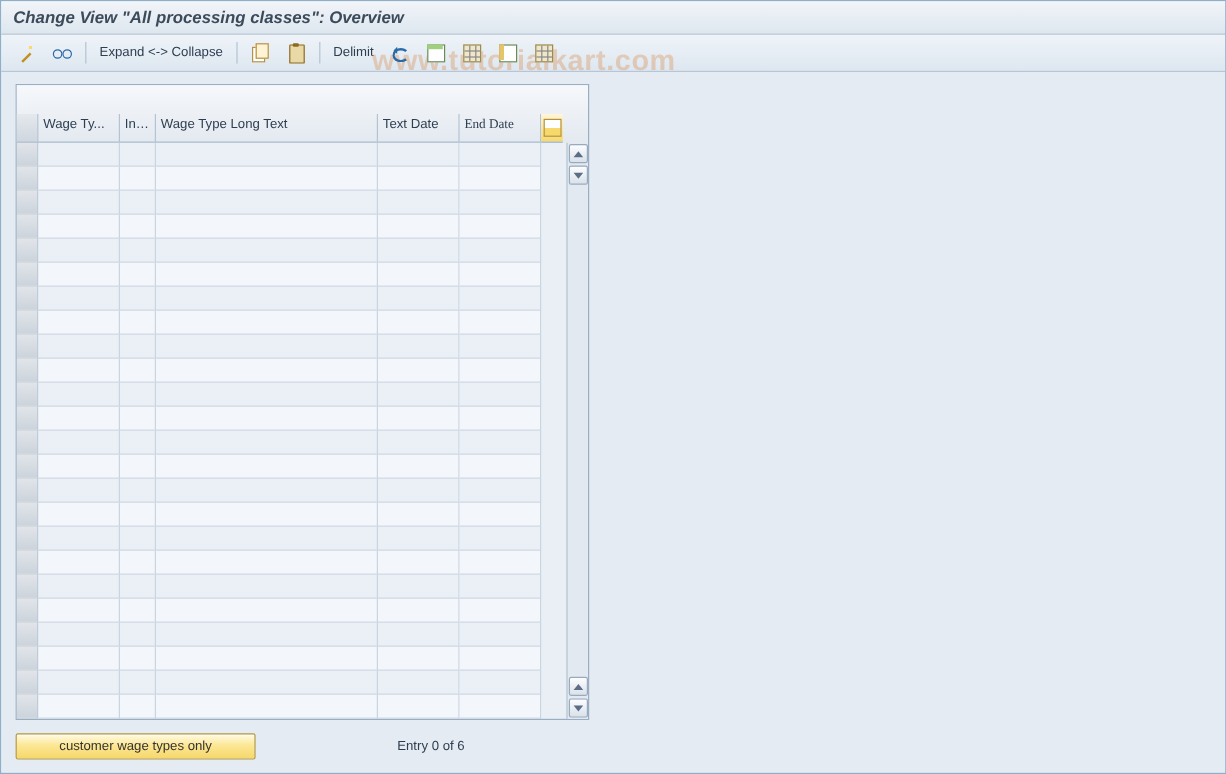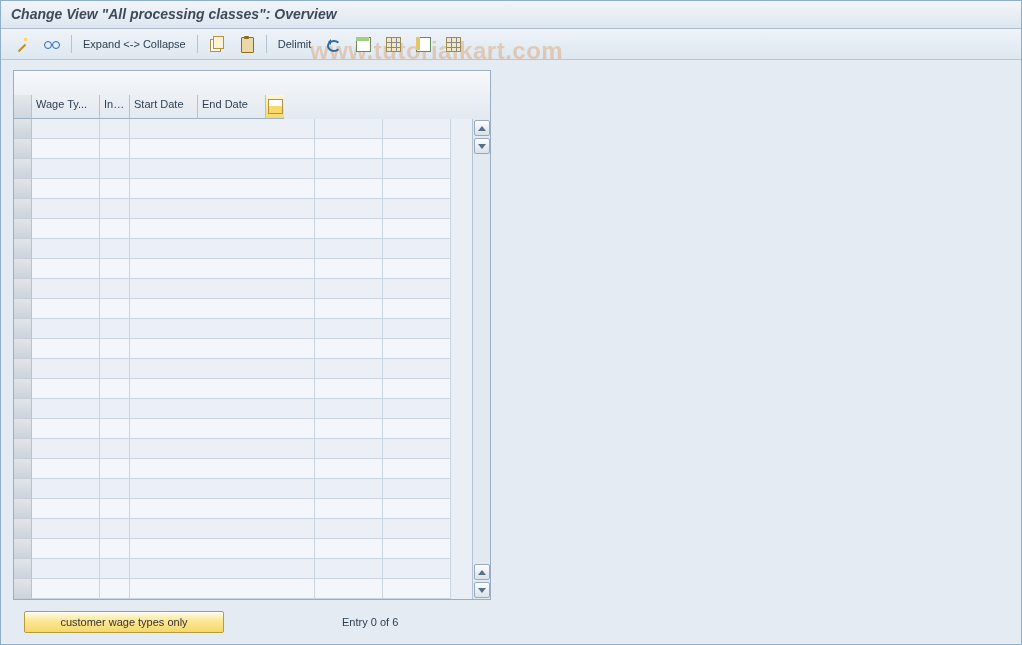--- a/index.html
+++ b/index.html
@@ -156,21 +156,21 @@
       width:18px; flex:0 0 18px;
       background:linear-gradient(#fff6d6,#f6d96a);
       display:flex;align-items:center;justify-content:center;
       border-right:none;
     }
     .th { cursor:pointer; }
     .c-wt   { width:68px; flex:0 0 68px; }
     .c-inf  { width:30px; flex:0 0 30px; }
     .c-long { width:185px; flex:0 0 185px; }
     .c-sd   { width:68px; flex:0 0 68px; }
-    .c-ed   { width:68px; flex:0 0 68px; }
+    .c-ed   { width:68px; flex:0 0 68px;font-family:Liberation Serif, serif; }
 
     
     .tbodywrap { display:flex; }
     .tbody { flex:1 1 auto; }
     .tr { display:flex; }
     .sel-cell {
       width:18px; flex:0 0 18px; height:20px;
       background:linear-gradient(#e1e5ea,#ccd3db);
       border-right:1px solid #b4c3d2;
       border-bottom:1px solid #c7d0da;
@@ -193,21 +193,21 @@
     .vs-btn {
       width:16px;height:16px;margin:1px 0;
       background:linear-gradient(#fcfdff,#d9e1ea);
       border:1px solid #9aaabd; border-radius:2px;
       display:flex;align-items:center;justify-content:center;cursor:pointer;
     }
     .vs-track { flex:1 1 auto; width:100%; }
 
     
     .footer {
-      position:absolute; left:23px; bottom:10px;
+      position:absolute; left:12px; bottom:10px;
       display:flex; align-items:center; gap:14px;
     }
     .btn {
       display:inline-flex; align-items:center; justify-content:center;
       height:22px; padding:0 14px;
       font-size:11px; color:#333;
       background:linear-gradient(#fffbe6,#fce795 45%,#f6d76a);
       border:1px solid #b89b3d; border-radius:2px;
       box-shadow:inset 0 1px 0 #fff;
       cursor:pointer;
@@ -273,21 +273,22 @@
 </div>
 
 <div class="workarea">
 
   <div class="table-frame">
 
     <div class="thead">
       <div class="sel-header"></div>
       <div class="th c-wt">Wage Ty...</div>
       <div class="th c-inf">Inf...</div>
-      <div class="th c-sd">Start Date</div>
+      <div class="th c-long">Wage Type Long Text</div>
+      <div class="th c-sd">Text Date</div>
       <div class="th c-ed">End Date</div>
       <div class="conf-header">
         <span class="ico ico-config"></span>
       </div>
     </div>
 
     <div class="tbodywrap">
       <div class="tbody" id="tbody">
           <div class="tr">
             <div class="sel-cell"></div>

